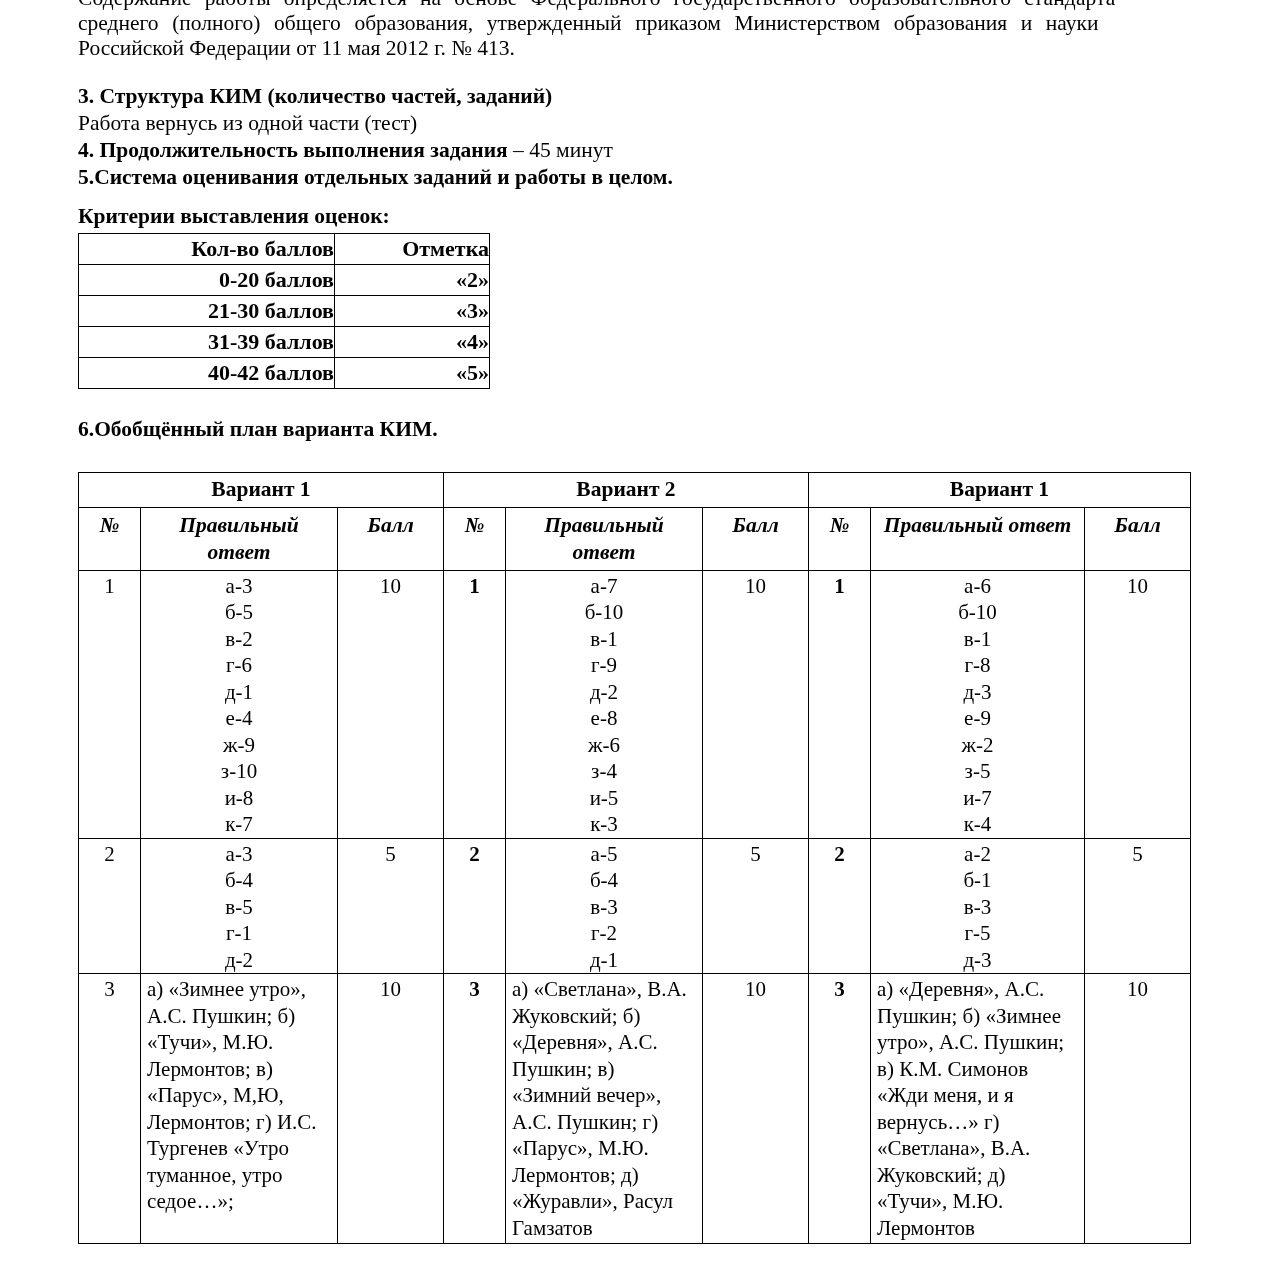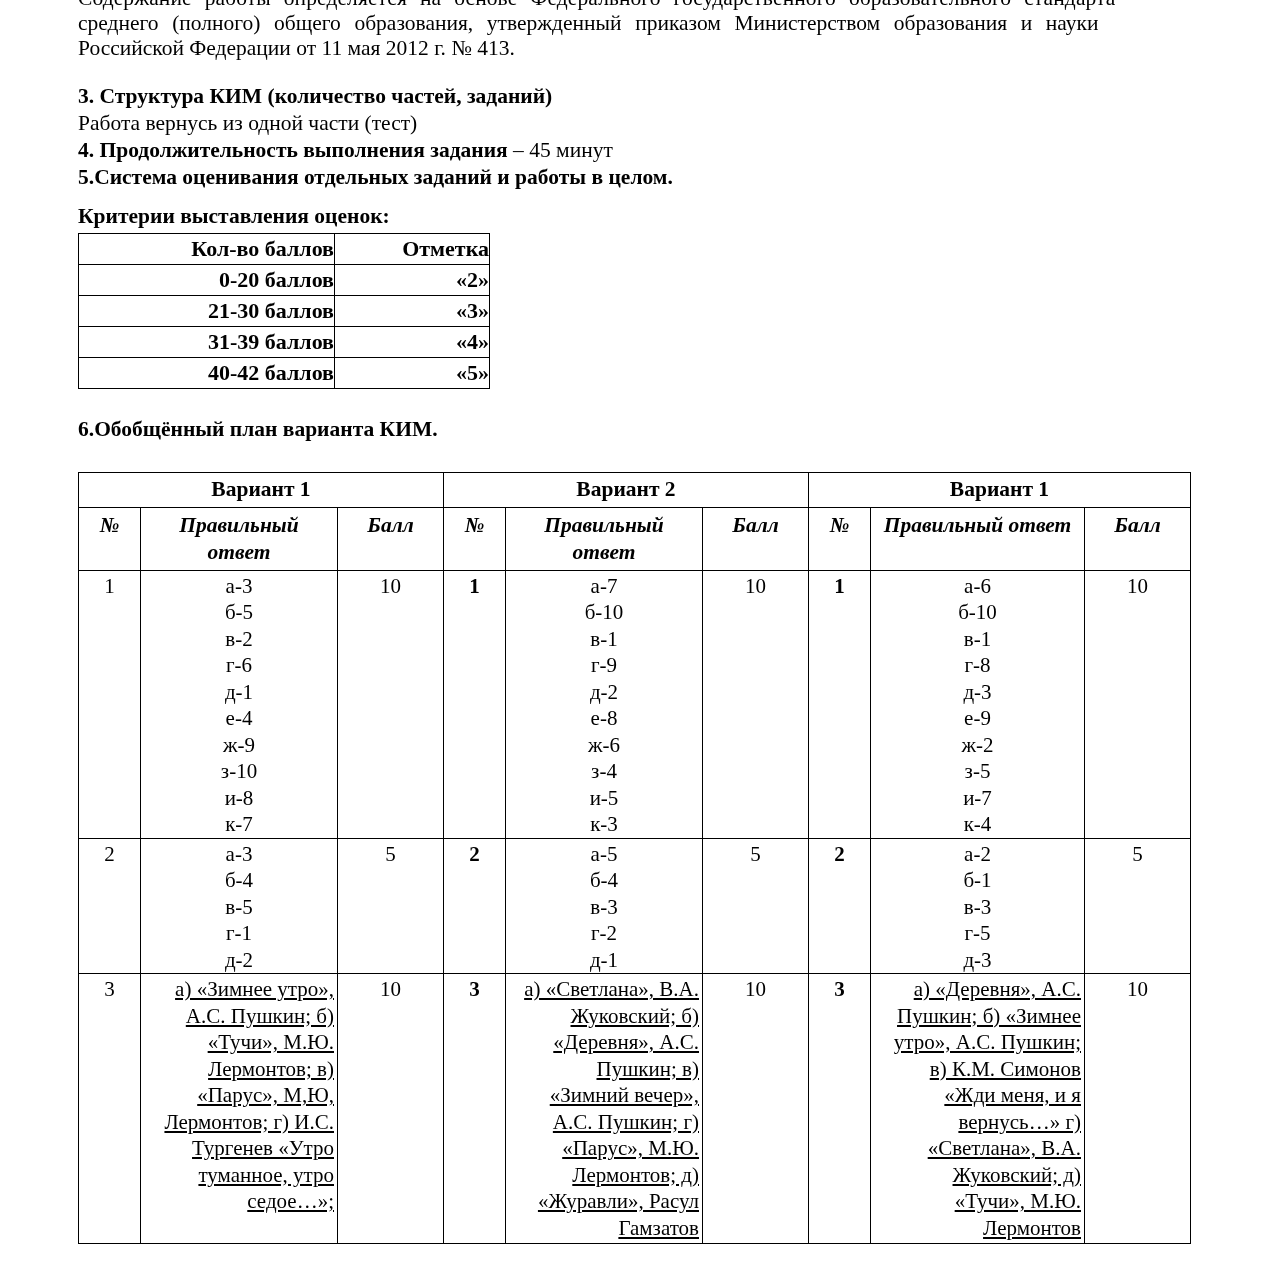--- a/index.html
+++ b/index.html
@@ -142,24 +142,23 @@
     text-align: center;
     padding-top: 2px;
   }
   table.plan td.num-cell.bold { font-weight: bold; }
   table.plan td.ans-center {
     text-align: center;
     padding-top: 2px;
     white-space: pre-line;
   }
   table.plan td.ans-left {
-    text-align: right;
+    text-align: left;
     padding: 2px 3px 2px 6px;
     white-space: pre-line;
-    text-decoration: underline;
   }
   table.plan td.score-cell {
     text-align: center;
     padding-top: 2px;
   }
 
   
   col.c-no { width: 62px; }
   col.c-ans { width: 197px; }
   col.c-ball { width: 106px; }

